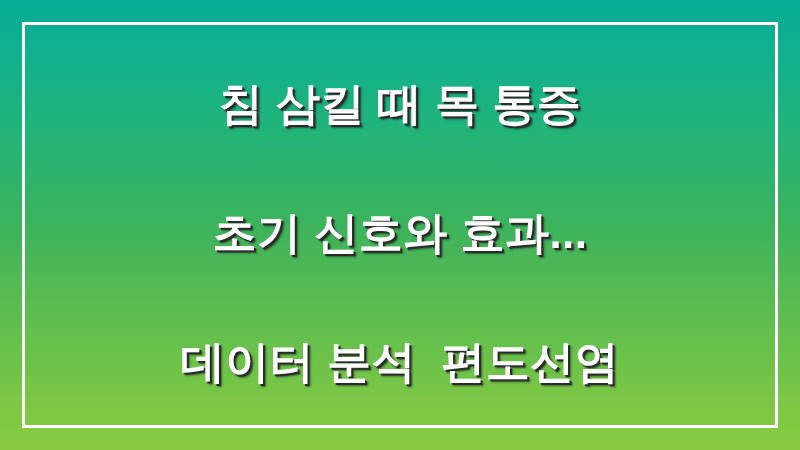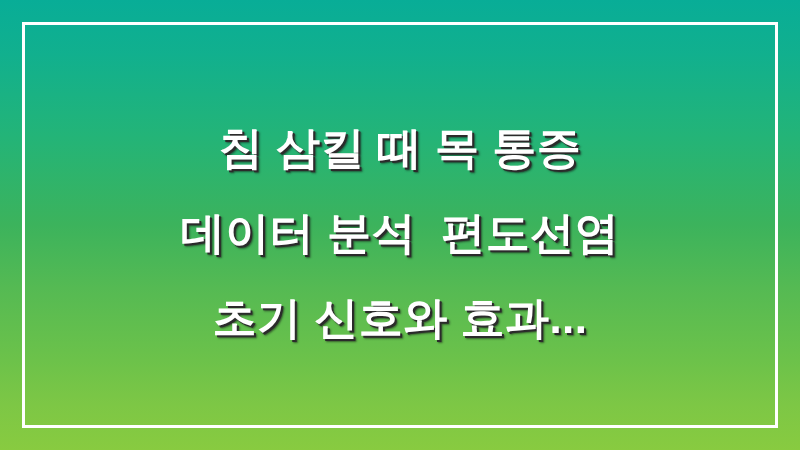--- a/index.html
+++ b/index.html
@@ -43,20 +43,21 @@
     left: 0;
     right: 0;
     top: 0;
     bottom: 0;
     display: flex;
     flex-direction: column;
     align-items: center;
     justify-content: center;
     padding-top: 14px;
     box-sizing: border-box;
+    gap: 44px;
   }
 
   .title-line {
     display: block;
     width: 100%;
     text-align: center;
     color: #ffffff;
     font-weight: bold;
     font-size: 44px;
     line-height: 85px;
@@ -70,17 +71,17 @@
 </style>
 </head>
 <body>
 
 <div class="thumbnail-card">
 
   <div class="inner-frame"></div>
 
   <div class="title-block">
     <span class="title-line">침 삼킬 때 목 통증</span>
+    <span class="title-line">초기 신호와 효과...</span>
     <span class="title-line">데이터 분석  편도선염</span>
-    <span class="title-line">초기 신호와 효과...</span>
   </div>
 
 </div>
 
 </body></html>

